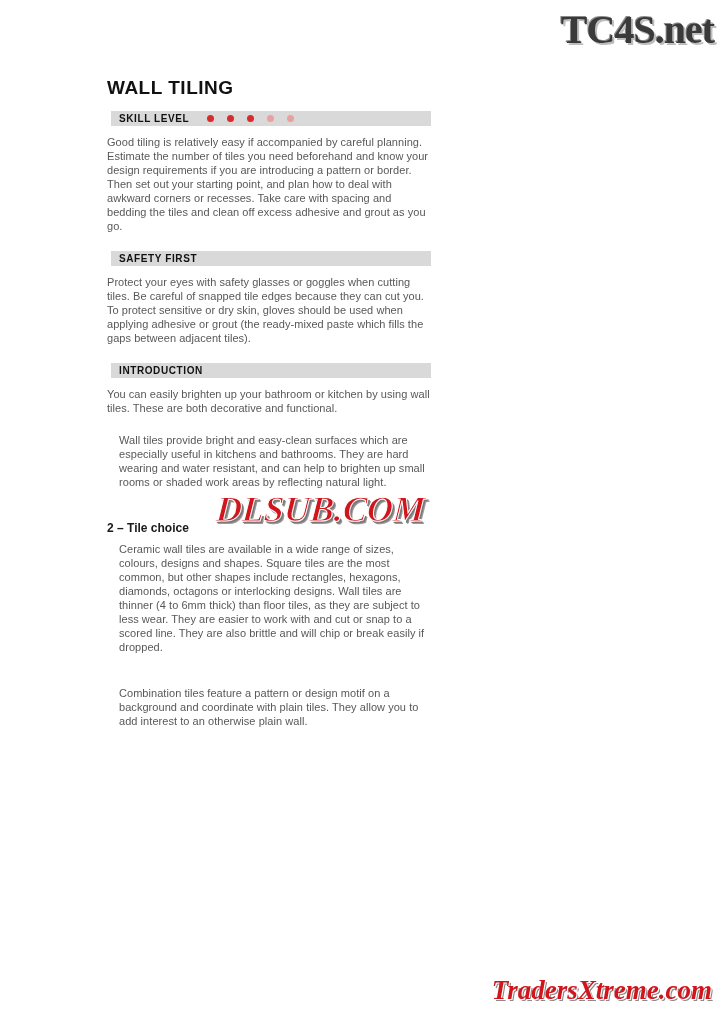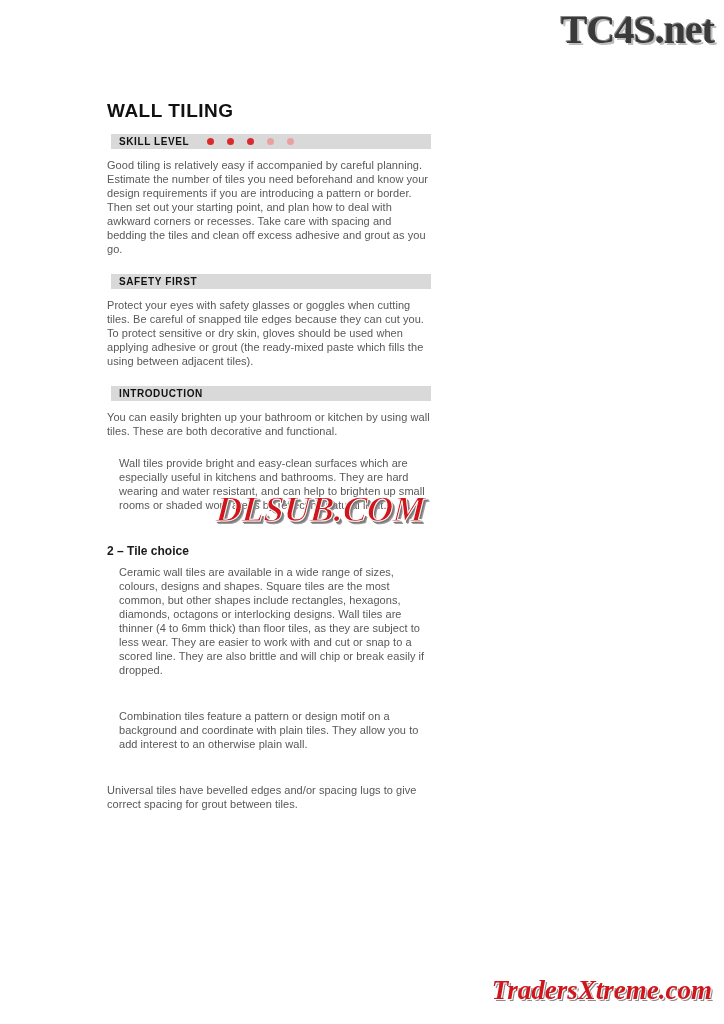--- a/index.html
+++ b/index.html
@@ -28,21 +28,21 @@
     color: #3a3a3a;
     text-shadow:
        2px 2px 0 #bdbdbd,
       -1px -1px 0 #8a8a8a;
   }
 
   
   .doc {
     position: absolute;
     left: 107px;
-    top: 100px;
+    top: 77px;
     width: 324px;
   }
 
   .doc-title {
     font-family: "Liberation Sans", sans-serif;
     font-size: 19px;
     font-weight: bold;
     letter-spacing: 0.5px;
     margin: 0 0 12px 0;
     color: #111;
@@ -156,30 +156,29 @@
       <span class="dot" style="background:#d92b2b"></span>
       <span class="dot" style="background:#eaa0a0"></span>
       <span class="dot" style="background:#eaa0a0"></span>
     </span>
   </div>
   <p class="body">Good tiling is relatively easy if accompanied by careful planning. Estimate the number of tiles you need beforehand and know your design requirements if you are introducing a pattern or border. Then set out your starting point, and plan how to deal with awkward corners or recesses. Take care with spacing and bedding the tiles and clean off excess adhesive and grout as you go.</p>
 
   <div class="bar inset">
     <span class="bar-label">SAFETY FIRST</span>
   </div>
-  <p class="body">Protect your eyes with safety glasses or goggles when cutting tiles. Be careful of snapped tile edges because they can cut you. To protect sensitive or dry skin, gloves should be used when applying adhesive or grout (the ready-mixed paste which fills the using between adjacent tiles).</p>
+  <p class="body">Protect your eyes with safety glasses or goggles when cutting tiles. Be careful of snapped tile edges because they can cut you. To protect sensitive or dry skin, gloves should be used when applying adhesive or grout (the ready-mixed paste which fills the gaps between adjacent tiles).</p>
 
   <div class="bar inset">
     <span class="bar-label">INTRODUCTION</span>
   </div>
   <p class="body tight">You can easily brighten up your bathroom or kitchen by using wall tiles. These are both decorative and functional.</p>
   <p class="body gap-lg">Wall tiles provide bright and easy-clean surfaces which are especially useful in kitchens and bathrooms. They are hard wearing and water resistant, and can help to brighten up small rooms or shaded work areas by reflecting natural light.</p>
 
   <h2 class="sub-head">2 – Tile choice</h2>
   <p class="body gap-lg">Ceramic wall tiles are available in a wide range of sizes, colours, designs and shapes. Square tiles are the most common, but other shapes include rectangles, hexagons, diamonds, octagons or interlocking designs. Wall tiles are thinner (4 to 6mm thick) than floor tiles, as they are subject to less wear. They are easier to work with and cut or snap to a scored line. They are also brittle and will chip or break easily if dropped.</p>
   <p class="body gap-lg">Combination tiles feature a pattern or design motif on a background and coordinate with plain tiles. They allow you to add interest to an otherwise plain wall.</p>
-  <p class="body">Universal tiles have bevelled edges and/or spacing lugs to give correct spacing for grout between tiles.</p>
 
 </div>
 
 <div class="dlsub-wm">DLSUB.COM</div>
 
 <div class="traders-wm">TradersXtreme.com</div>
 
 </body></html>

